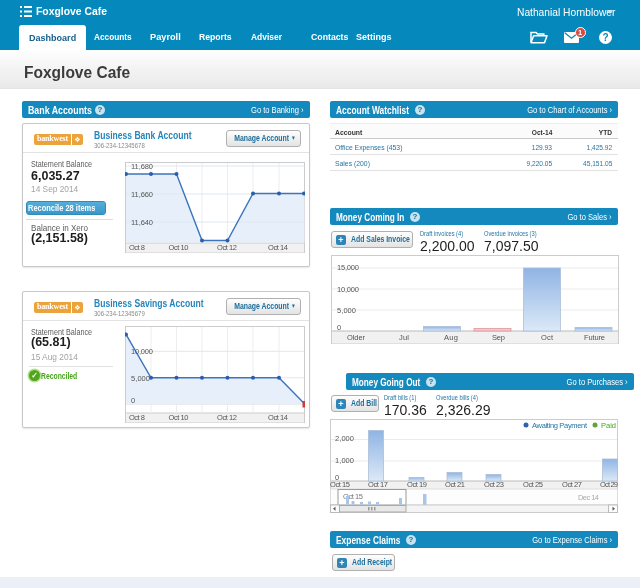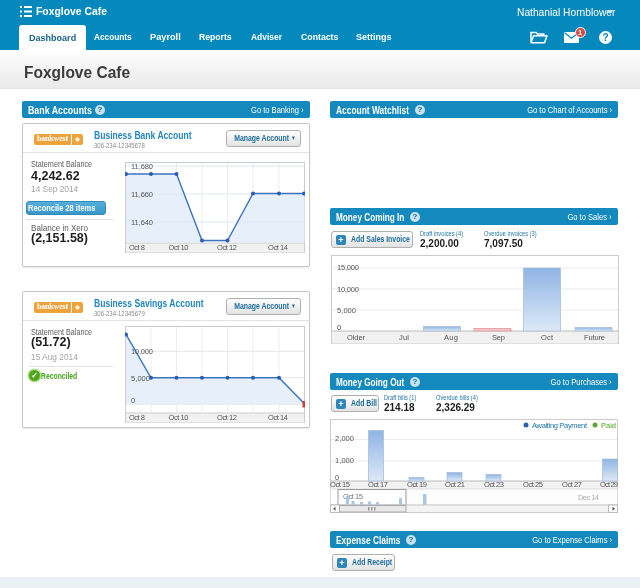--- a/index.html
+++ b/index.html
@@ -41,21 +41,21 @@
 
 #reconcilebtn { position:absolute; left:3px; top:77px; width:80px; height:14px; background:linear-gradient(#55aeda,#3997c8); border:1px solid #2f8cba; border-radius:3px; color:#fff; font-size:8.5px; font-weight:bold; text-align:center; line-height:13px; }
 #recdivider { position:absolute; left:3px; top:95px; width:87px; border-top:1px solid #ddd; }
 .greencheck { position:absolute; left:6px; top:78px; width:11px; height:11px; border-radius:50%; background:#52a51f; color:#fff; font-size:8px; font-weight:bold; text-align:center; line-height:11px; box-shadow:0 0 0 1.5px #b6e08e; }
 .reconlbl { position:absolute; left:17.5px; top:79px; color:#48a41c; font-size:8.5px; font-weight:bold; transform:scaleX(0.8); transform-origin:0 50%; }
 
 .addbtn { position:absolute; height:17px; overflow:visible; background:linear-gradient(#fefefe,#e3e3e3); border:1px solid #b0b0b0; border-radius:3px; color:#1c6e9c; font-size:8.5px; font-weight:bold; line-height:15px; padding:0 6px 0 19px; white-space:nowrap; }
 .addbtn .in { display:inline-block; transform:scaleX(0.81); transform-origin:0 50%; }
 .addbtn .plus { position:absolute; left:4px; top:3px; width:10px; height:10px; background:#2e86b8; border-radius:2px; color:#fff; font-size:9px; line-height:10px; text-align:center; font-weight:bold; }
 .sublink { position:absolute; color:#2376a5; font-size:7.5px; transform:scaleX(0.76); transform-origin:0 50%; white-space:nowrap; }
-.subval { position:absolute; color:#1e1e1e; font-size:10px; font-weight:bold; white-space:nowrap; }
+.subval { position:absolute; color:#1e1e1e; font-size:14px; font-weight:normal; white-space:nowrap; }
 
 #wtable { position:absolute; left:330px; top:123px; width:288px; }
 #wtable .row { position:relative; height:16px; border-bottom:1px solid #e2e2e2; font-size:7.5px; }
 #wtable .hrow { font-weight:bold; color:#333; border-bottom:1px solid #c9c9c9; border-top:1px solid #eee; background:#fbfbfb; }
 #wtable .c1 { position:absolute; left:4.5px; top:4px; transform:scaleX(0.91); transform-origin:0 50%; white-space:nowrap; }
 #wtable .c2 { position:absolute; right:66px; top:4px; transform:scaleX(0.88); transform-origin:100% 50%; white-space:nowrap; }
 #wtable .c3 { position:absolute; right:6px; top:4px; transform:scaleX(0.88); transform-origin:100% 50%; white-space:nowrap; }
 #wtable .blu { color:#2376a5; }
 
 #footer { position:absolute; left:0; top:577px; width:640px; height:11px; background:#eaf0f5; }
@@ -80,21 +80,21 @@
 <div id="usercaret"></div>
 
 <div id="navbar"></div>
 <div id="tab-active">
     <span class="tabtxt"><span class="sx" style="transform:scaleX(0.95)">Dashboard</span></span>
   </div>
 <div class="navitem" style="left:94px"><span class="sx" style="transform:scaleX(0.87)">Accounts</span></div>
 <div class="navitem" style="left:150px"><span class="sx" style="transform:scaleX(0.97)">Payroll</span></div>
 <div class="navitem" style="left:199px"><span class="sx" style="transform:scaleX(0.91)">Reports</span></div>
 <div class="navitem" style="left:251px"><span class="sx" style="transform:scaleX(0.89)">Adviser</span></div>
-<div class="navitem" style="left:301px"><span class="sx" style="transform:scaleX(0.92)">Contacts</span></div>
+<div class="navitem" style="left:311px"><span class="sx" style="transform:scaleX(0.92)">Contacts</span></div>
 <div class="navitem" style="left:356px"><span class="sx" style="transform:scaleX(0.95)">Settings</span></div>
 
 <svg class="abs" style="left:530px;top:31px" width="18" height="13" viewBox="0 0 18 13">
   <path d="M1 11 L1 1.4 H6 L7.5 3.1 H13.8 V4.8" fill="none" stroke="#fff" stroke-width="1.5"></path>
   <path d="M3.6 4.8 H17 L14.5 11.8 H1 Z" fill="none" stroke="#fff" stroke-width="1.5" stroke-linejoin="round"></path>
 </svg>
 <svg class="abs" style="left:564px;top:32px" width="15" height="11" viewBox="0 0 15 11">
   <rect x="0" y="0" width="15" height="11" rx="1" fill="#fff"></rect>
   <path d="M0.7 0.8 L7.5 6.2 L14.3 0.8" fill="none" stroke="#0589bd" stroke-width="1.3"></path>
 </svg>
@@ -112,21 +112,21 @@
 </div>
 
 <div class="card" style="top:123px;height:144px">
   <div class="cardhead">
     <span class="bwlogo"><span class="bwtext">bankwest</span><span class="bwsq">❖</span></span>
     <span class="acctitle">Business Bank Account</span>
     <span class="accsub">306-234-12345678</span>
     <span class="managebtn"><span class="in">Manage Account <span style="font-size:6px;vertical-align:1px">▼</span></span></span>
   </div>
   <div class="abs lbl" style="left:8px;top:35px">Statement Balance</div>
-  <div class="abs big" style="left:8px;top:44.5px">4,242.62</div>
+  <div class="abs big" style="left:8px;top:44.5px">6,035.27</div>
   <div class="abs datelbl" style="left:8px;top:60px">14 Sep 2014</div>
   <div id="reconcilebtn"><span class="sx" style="transform:scaleX(0.88)">Reconcile 28 items</span></div>
   <div id="recdivider"></div>
   <div class="abs lbl" style="left:8px;top:98.5px;transform:scaleX(0.95)">Balance in Xero</div>
   <div class="abs big" style="left:8px;top:107px">(2,151.58)</div>
   <svg class="abs" style="left:101.5px;top:38px" width="180" height="91" viewBox="0 0 180 91">
     <rect x="0.5" y="0.5" width="179" height="90" fill="#fff" stroke="#ccc"></rect>
     <rect x="1" y="81" width="178" height="9.5" fill="#f1f1f1"></rect>
     <line x1="1" y1="81" x2="179" y2="81" stroke="#ccc"></line>
     <g stroke="#ededed">
@@ -167,20 +167,35 @@
       </g>
   </svg>
 </div>
 
 <div class="pbar" style="left:330px;top:101px">
   <span class="t"><span class="sx" style="transform:scaleX(0.8)">Account Watchlist</span></span>
     <span class="qi" style="left:85px">?</span>
   <span class="go" style="transform:scaleX(0.84)">Go to Chart of Accounts ›</span>
 </div>
 <div id="wtable">
+  <div class="row hrow">
+      <span class="c1">Account</span>
+      <span class="c2">Oct-14</span>
+      <span class="c3">YTD</span>
+    </div>
+  <div class="row">
+      <span class="c1 blu">Office Expenses (453)</span>
+      <span class="c2 blu">129.93</span>
+      <span class="c3 blu">1,425.92</span>
+    </div>
+  <div class="row">
+      <span class="c1 blu">Sales (200)</span>
+      <span class="c2 blu">9,220.05</span>
+      <span class="c3 blu">45,151.05</span>
+    </div>
 </div>
 
 <div class="pbar" style="left:330px;top:208px">
   <span class="t"><span class="sx" style="transform:scaleX(0.78)">Money Coming In</span></span>
     <span class="qi" style="left:80px">?</span>
   <span class="go" style="transform:scaleX(0.84)">Go to Sales ›</span>
 </div>
 <div class="addbtn" style="left:331px;top:231px;width:82px"><span class="plus">+</span><span class="in">Add Sales Invoice</span></div>
 <div class="sublink" style="left:420px;top:229px">Draft invoices (4)</div>
 <div class="subval" style="left:420px;top:238px">2,200.00</div>
@@ -215,28 +230,28 @@
   <g font-size="7.5" fill="#555">
       <text x="16" y="84.5" textLength="18">Older</text>
       <text x="68" y="84.5" textLength="10">Jul</text>
       <text x="113" y="84.5" textLength="14">Aug</text>
       <text x="161" y="84.5" textLength="13">Sep</text>
       <text x="210" y="84.5" textLength="12">Oct</text>
       <text x="253" y="84.5" textLength="21">Future</text>
     </g>
 </svg>
 
-<div class="pbar" style="left:330px;top:373px">
+<div class="pbar" style="left:346px;top:373px">
   <span class="t"><span class="sx" style="transform:scaleX(0.78)">Money Going Out</span></span>
     <span class="qi" style="left:80px">?</span>
   <span class="go" style="transform:scaleX(0.84)">Go to Purchases ›</span>
 </div>
 <div class="addbtn" style="left:331px;top:395px;width:48px"><span class="plus">+</span><span class="in">Add Bill</span></div>
 <div class="sublink" style="left:384px;top:393px">Draft bills (1)</div>
-<div class="subval" style="left:384px;top:402px">214.18</div>
+<div class="subval" style="left:384px;top:402px">170.36</div>
 <div class="sublink" style="left:436px;top:393px">Overdue bills (4)</div>
 <div class="subval" style="left:436px;top:402px">2,326.29</div>
 
 <svg class="abs" style="left:330px;top:419px" width="288" height="94" viewBox="0 0 288 94">
   <rect x="0.5" y="0.5" width="287" height="69.5" fill="#fff" stroke="#ccc"></rect>
   <rect x="1" y="62" width="286" height="8" fill="#f1f1f1"></rect>
   <g stroke="#ebebeb">
       <line x1="1" y1="20.5" x2="287" y2="20.5"></line>
       <line x1="1" y1="42" x2="287" y2="42"></line>
     </g>
@@ -305,21 +320,21 @@
 <div id="footer"></div>
 
 <div class="card" style="top:291px;height:137px">
   <div class="cardhead">
     <span class="bwlogo"><span class="bwtext">bankwest</span><span class="bwsq">❖</span></span>
     <span class="acctitle">Business Savings Account</span>
     <span class="accsub">306-234-12345679</span>
     <span class="managebtn"><span class="in">Manage Account <span style="font-size:6px;vertical-align:1px">▼</span></span></span>
   </div>
   <div class="abs lbl" style="left:8px;top:35px">Statement Balance</div>
-  <div class="abs big" style="left:8px;top:42.5px">(51.72)</div>
+  <div class="abs big" style="left:8px;top:42.5px">(65.81)</div>
   <div class="abs datelbl" style="left:8px;top:60px">15 Aug 2014</div>
   <div class="abs" style="left:6px;top:73.5px;width:84px;border-top:1px solid #e2e2e2"></div>
   <div class="greencheck">✓</div>
   <div class="reconlbl">Reconciled</div>
   <svg class="abs" style="left:101.5px;top:34px" width="180" height="97" viewBox="0 0 180 97">
     <rect x="0.5" y="0.5" width="179" height="96" fill="#fff" stroke="#ccc"></rect>
     <rect x="1" y="87" width="178" height="9.5" fill="#f1f1f1"></rect>
     <line x1="1" y1="87" x2="179" y2="87" stroke="#ccc"></line>
     <g stroke="#ededed">
         <line x1="26" y1="1" x2="26" y2="87"></line>

